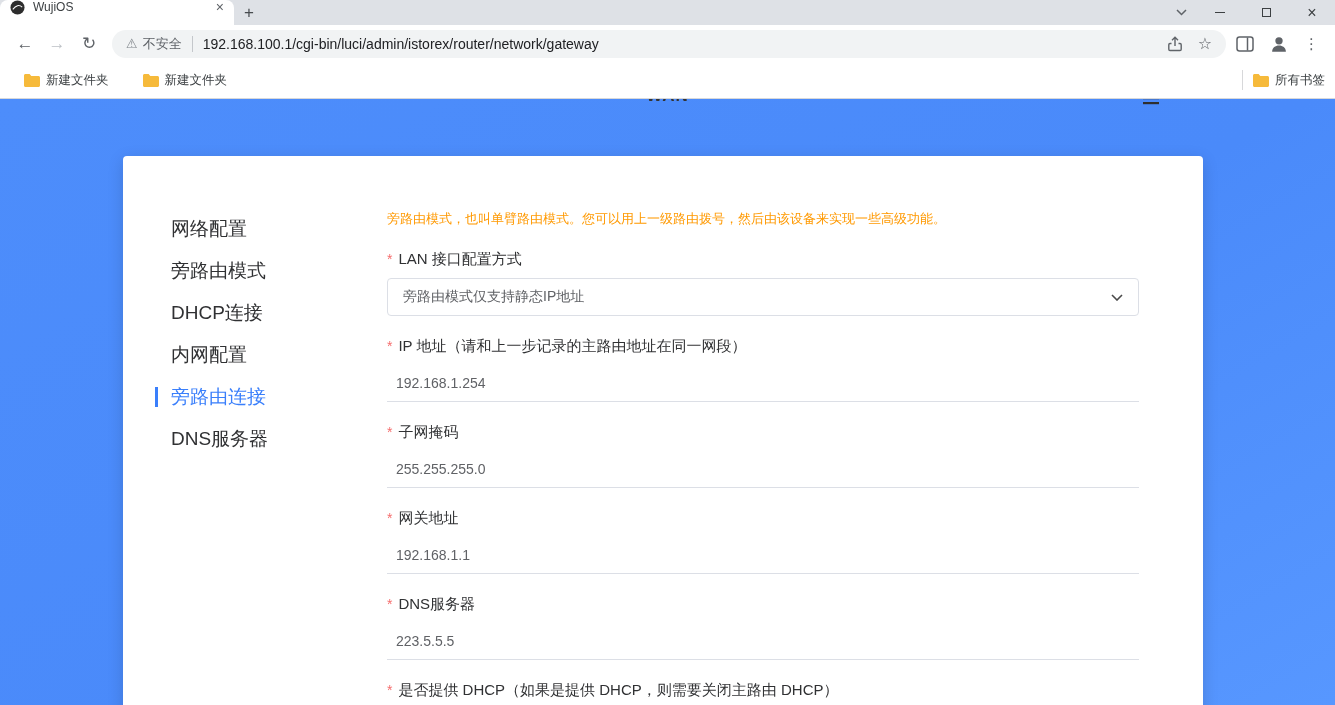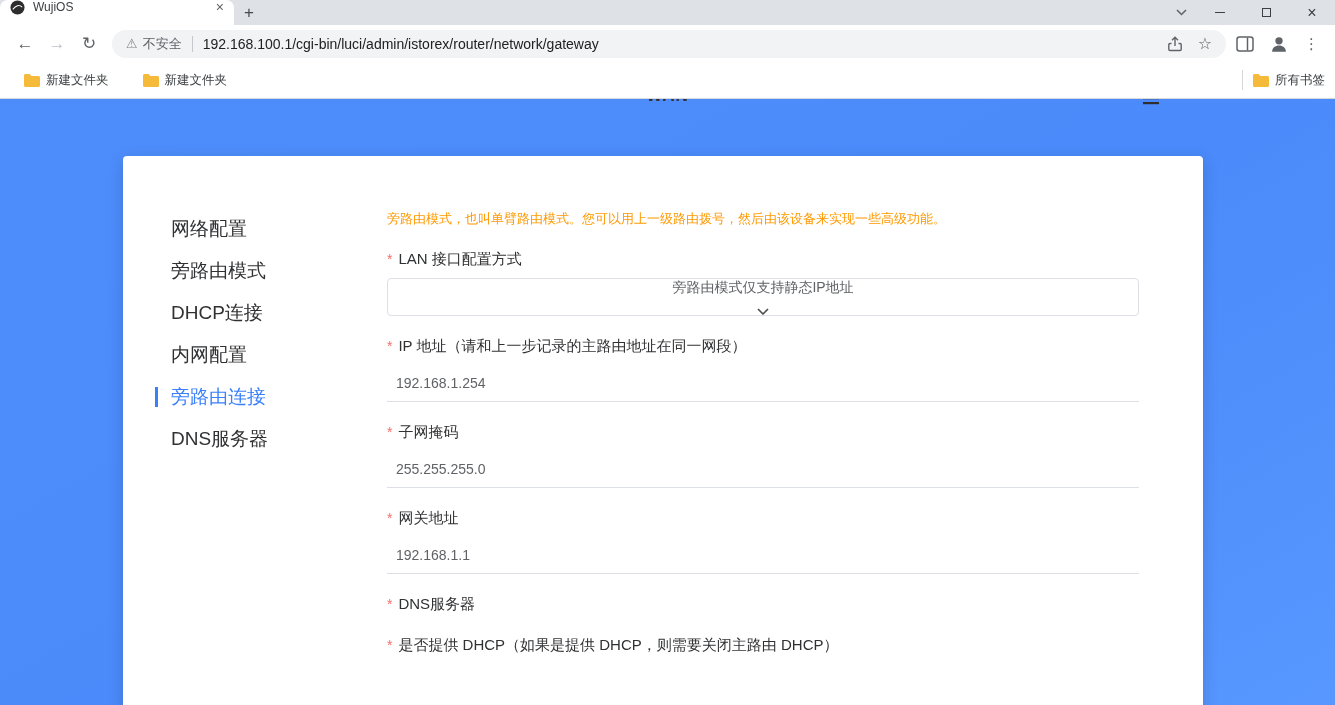--- a/index.html
+++ b/index.html
@@ -64,21 +64,21 @@
   .side-item.active::before { content:""; position:absolute; left:-16px; top:11px;
                width:3px; height:20px; background:#3a7ffb; }
 
   .main { width:752px; flex:none; padding-top:52px; }
   .notice { font-size:13px; color:#ff9900; line-height:21px; }
   .group { margin-top:19px; }
   .group-label { display:flex; align-items:baseline; font-size:15px; color:#303133; line-height:21px; }
   .req { color:#f56c6c; margin-right:6px; font-size:14px; }
   .select-box { margin-top:8px; height:38px; border:1px solid #dcdfe6; border-radius:4px;
                 display:flex; align-items:center; justify-content:space-between;
-                padding:0 15px; font-size:14px; color:#606266; cursor:pointer; background:#fff;flex-direction:column; }
+                padding:0 15px; font-size:14px; color:#606266; cursor:pointer; background:#fff; }
   .line-input { display:block; margin-top:8px; height:37px; width:100%; border:0;
                 border-bottom:1px solid #dcdfe6; font-size:14px; color:#606266;
                 padding:0 0 0 9px; outline:none; background:transparent; font-family:inherit; }
 </style>
 </head>
 <body>
 
 <div id="screen">
 
   <div class="tabstrip">
@@ -234,20 +234,21 @@
             <span>网关地址</span>
           </div>
           <input class="line-input" value="192.168.1.1" style="">
         </div>
 
         <div class="group">
           <div class="group-label">
             <span class="req">*</span>
             <span>DNS服务器</span>
           </div>
+          <input class="line-input" value="223.5.5.5" style="">
         </div>
 
         <div class="group">
           <div class="group-label">
             <span class="req">*</span>
             <span>是否提供 DHCP（如果是提供 DHCP，则需要关闭主路由 DHCP）</span>
           </div>
         </div>
 
       </div>

